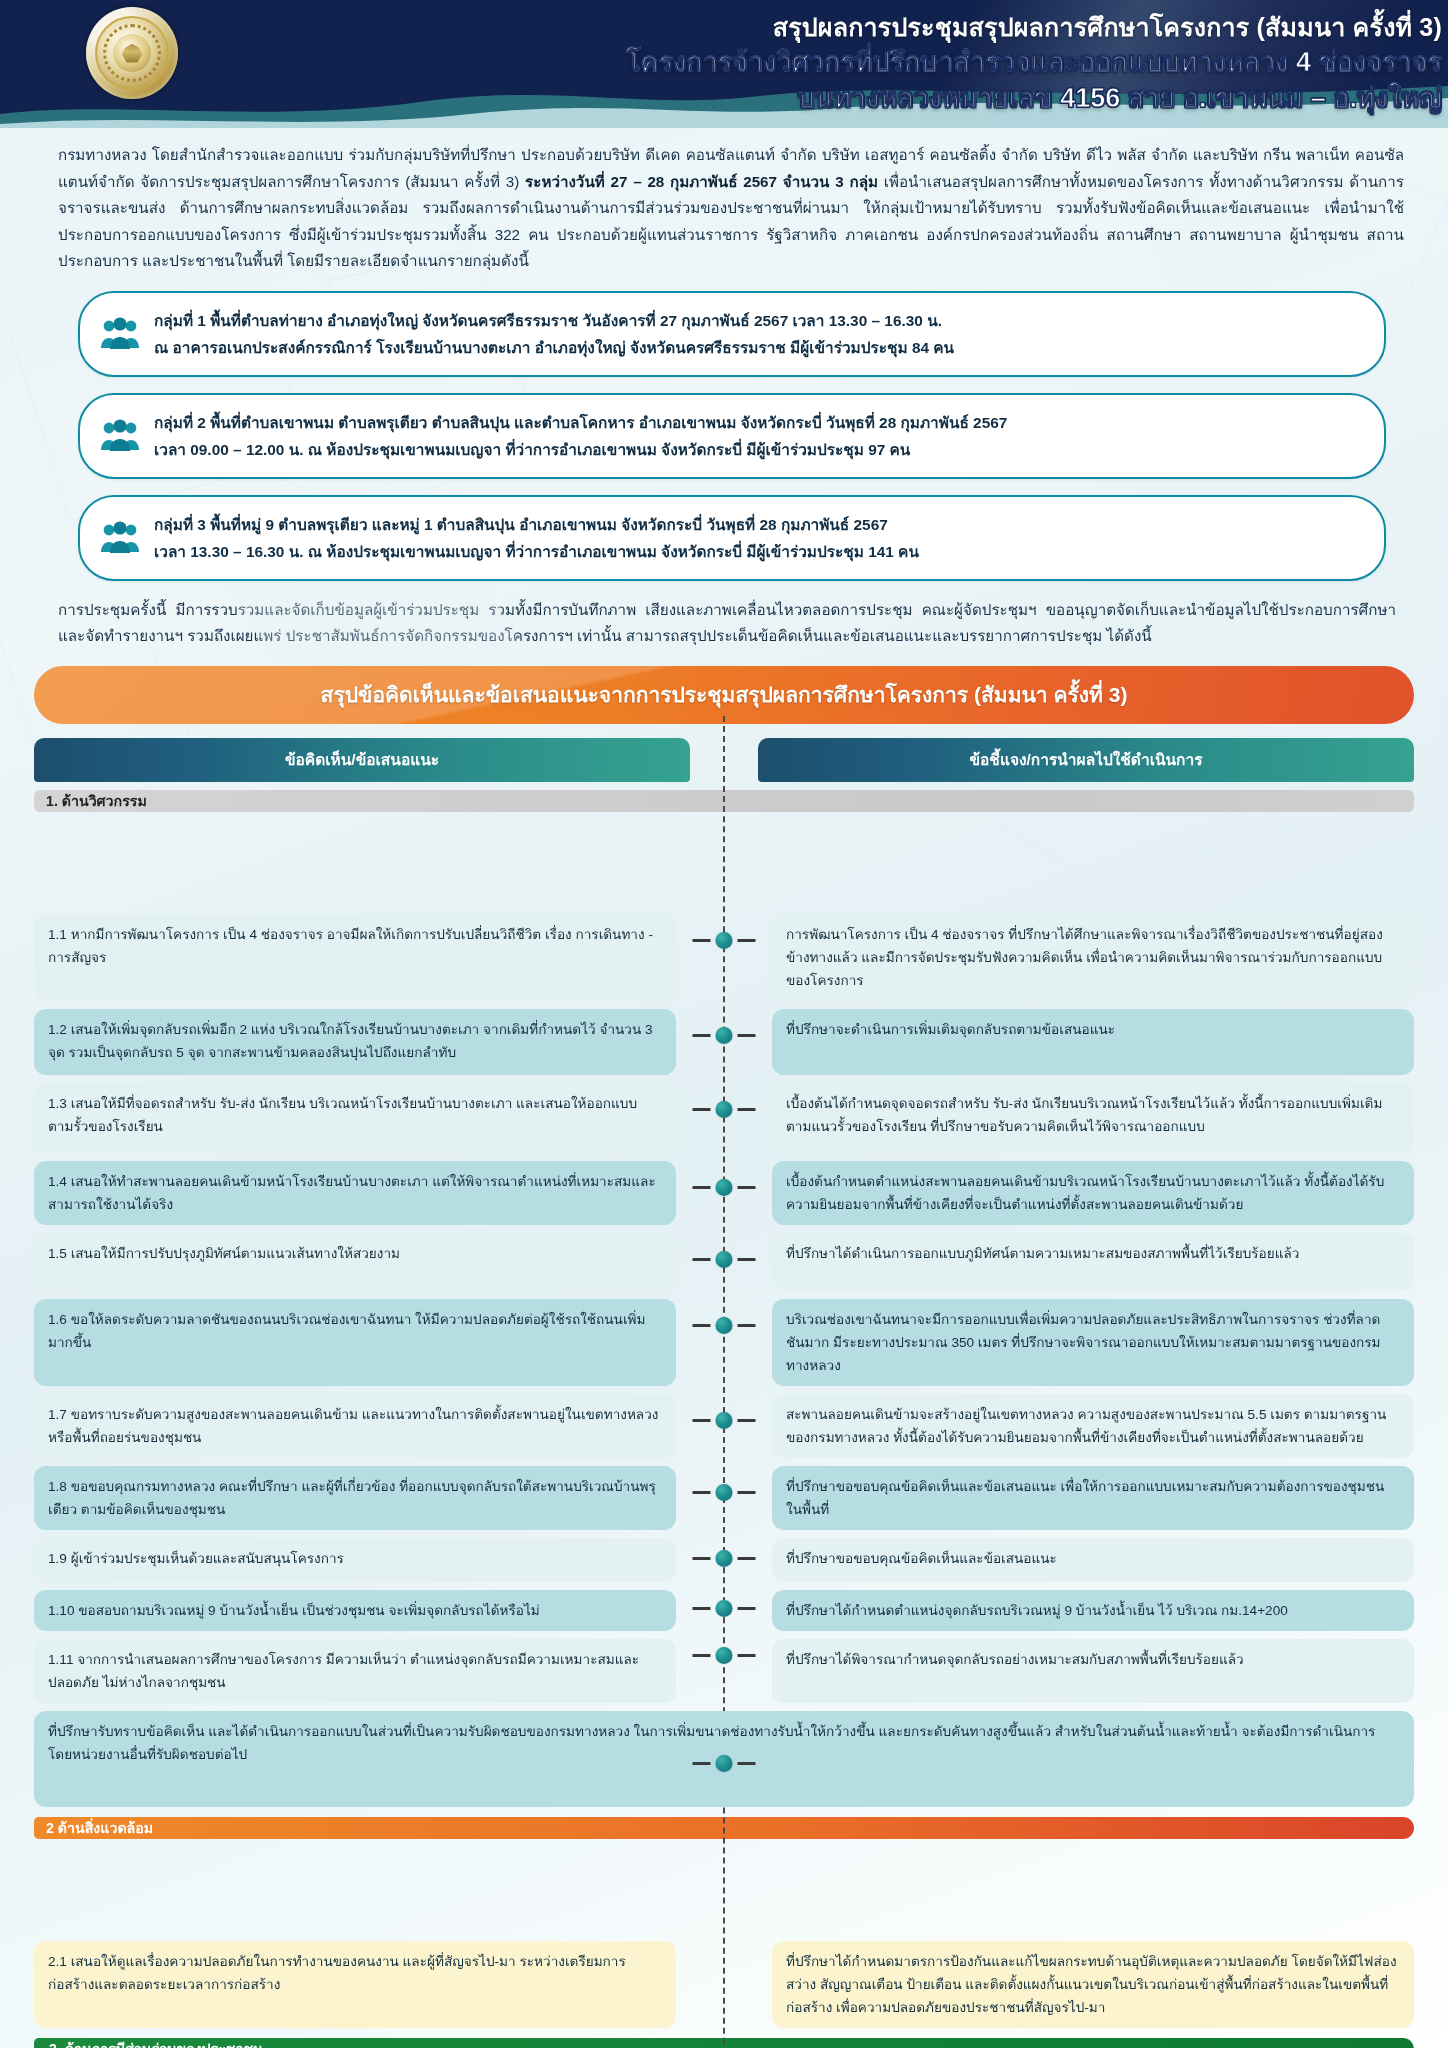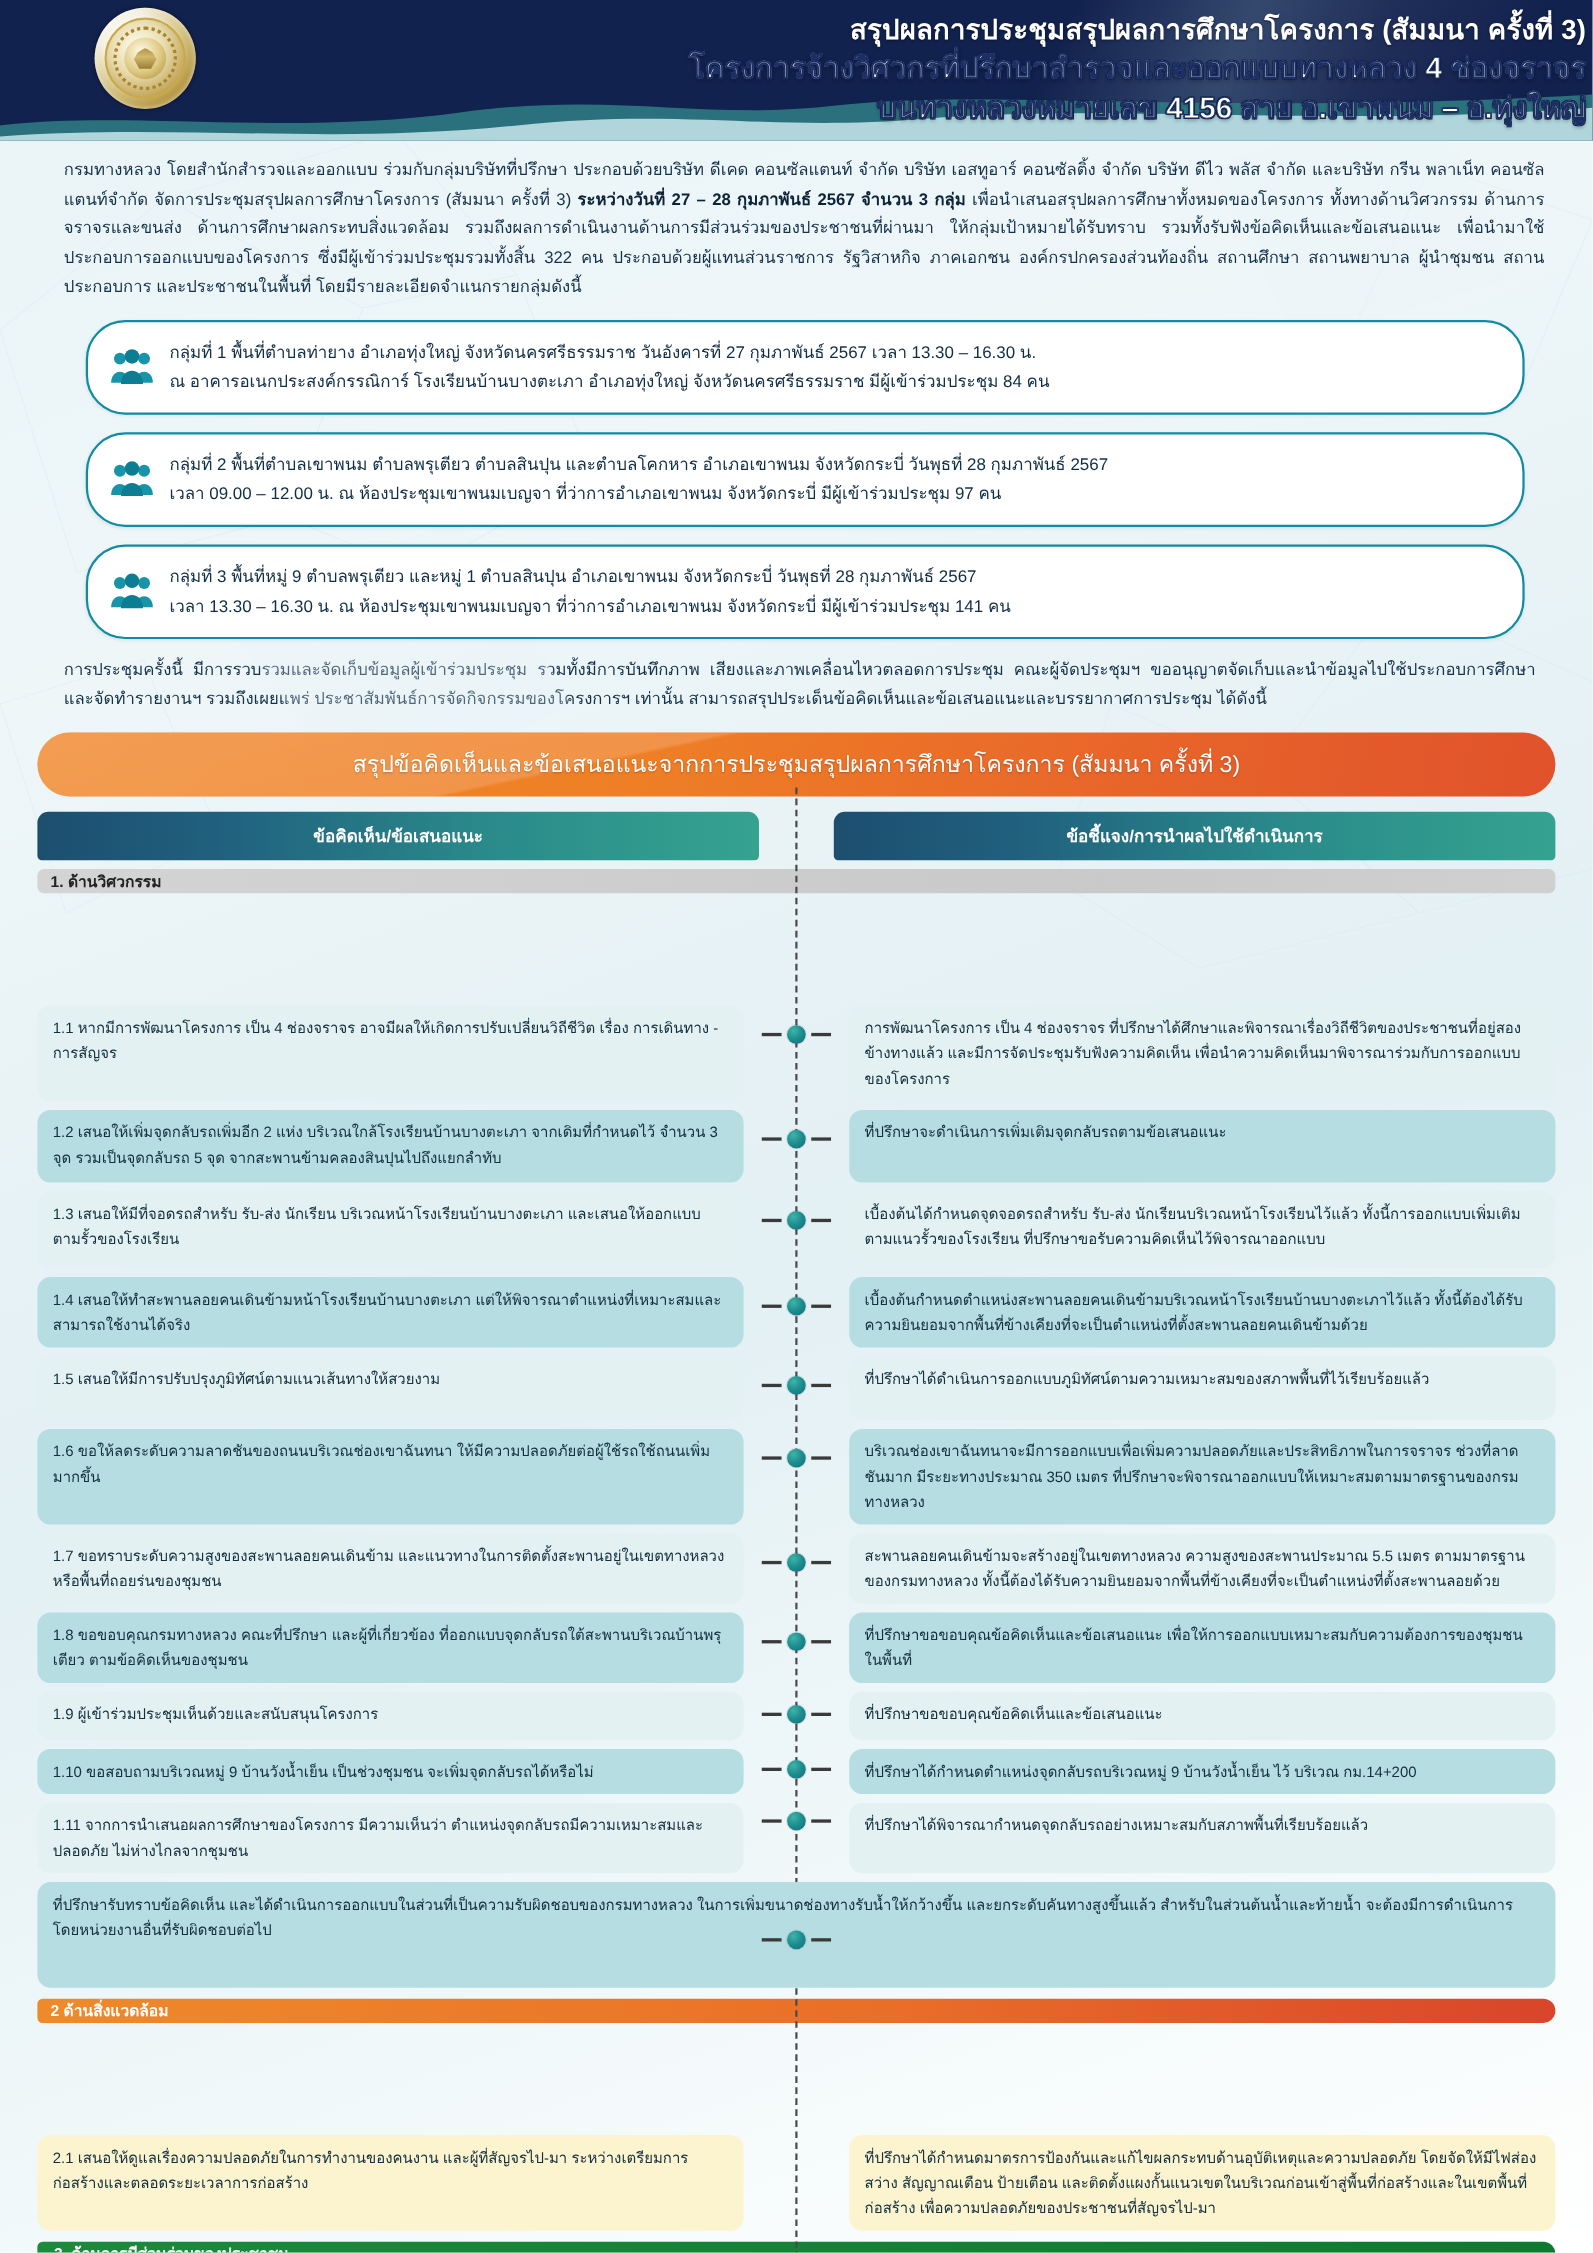--- a/index.html
+++ b/index.html
@@ -101,21 +101,21 @@
     margin-bottom: 16px;
     min-height: 74px;
     display: flex; align-items: center;
     box-shadow: 0 1px 3px rgba(0,0,0,.07);
   }
   .group-icon {
     position: absolute; left: 20px; top: 50%; transform: translateY(-50%);
     width: 40px; height: 34px;
   }
   .group-text {
-    font-size: 15.4px; line-height: 27px; color: #102e45;
+    font-size: 15.4px; line-height: 27px; color: #102e45; font-weight: bold;
   }
 
   .closing {
     margin: 10px 52px 0 58px;
     font-size: 15.2px; line-height: 26.5px; color: #16324a; text-align: justify;
   }
 
   
   .banner {
     margin: 16px 34px 0 34px;
@@ -124,21 +124,21 @@
     background: linear-gradient(100deg, #ef8527 0%, #ee7f26 40%, #e8652a 72%, #e0522b 100%);
     display: flex; align-items: center; justify-content: center;
     position: relative; overflow: hidden;
   }
   .banner::after {
     content: ""; position: absolute; left: 0; top: 0; width: 100%; height: 100%;
     background: linear-gradient(168deg, rgba(255,255,255,.20) 0%, rgba(255,255,255,.16) 38%, rgba(255,255,255,0) 39%);
   }
   .banner-text {
     position: relative; z-index: 2;
-    color: #ffffff; font-size: 21px; font-weight: normal;
+    color: #ffffff; font-size: 21px; font-weight: bold;
     text-shadow: 0 1px 2px rgba(0,0,0,.25);
   }
 
   
   .table-area {
     position: relative;
     margin: 14px 34px 0 34px;
   }
   .divider {
     position: absolute; left: 50%; top: -22px; bottom: -6px;

